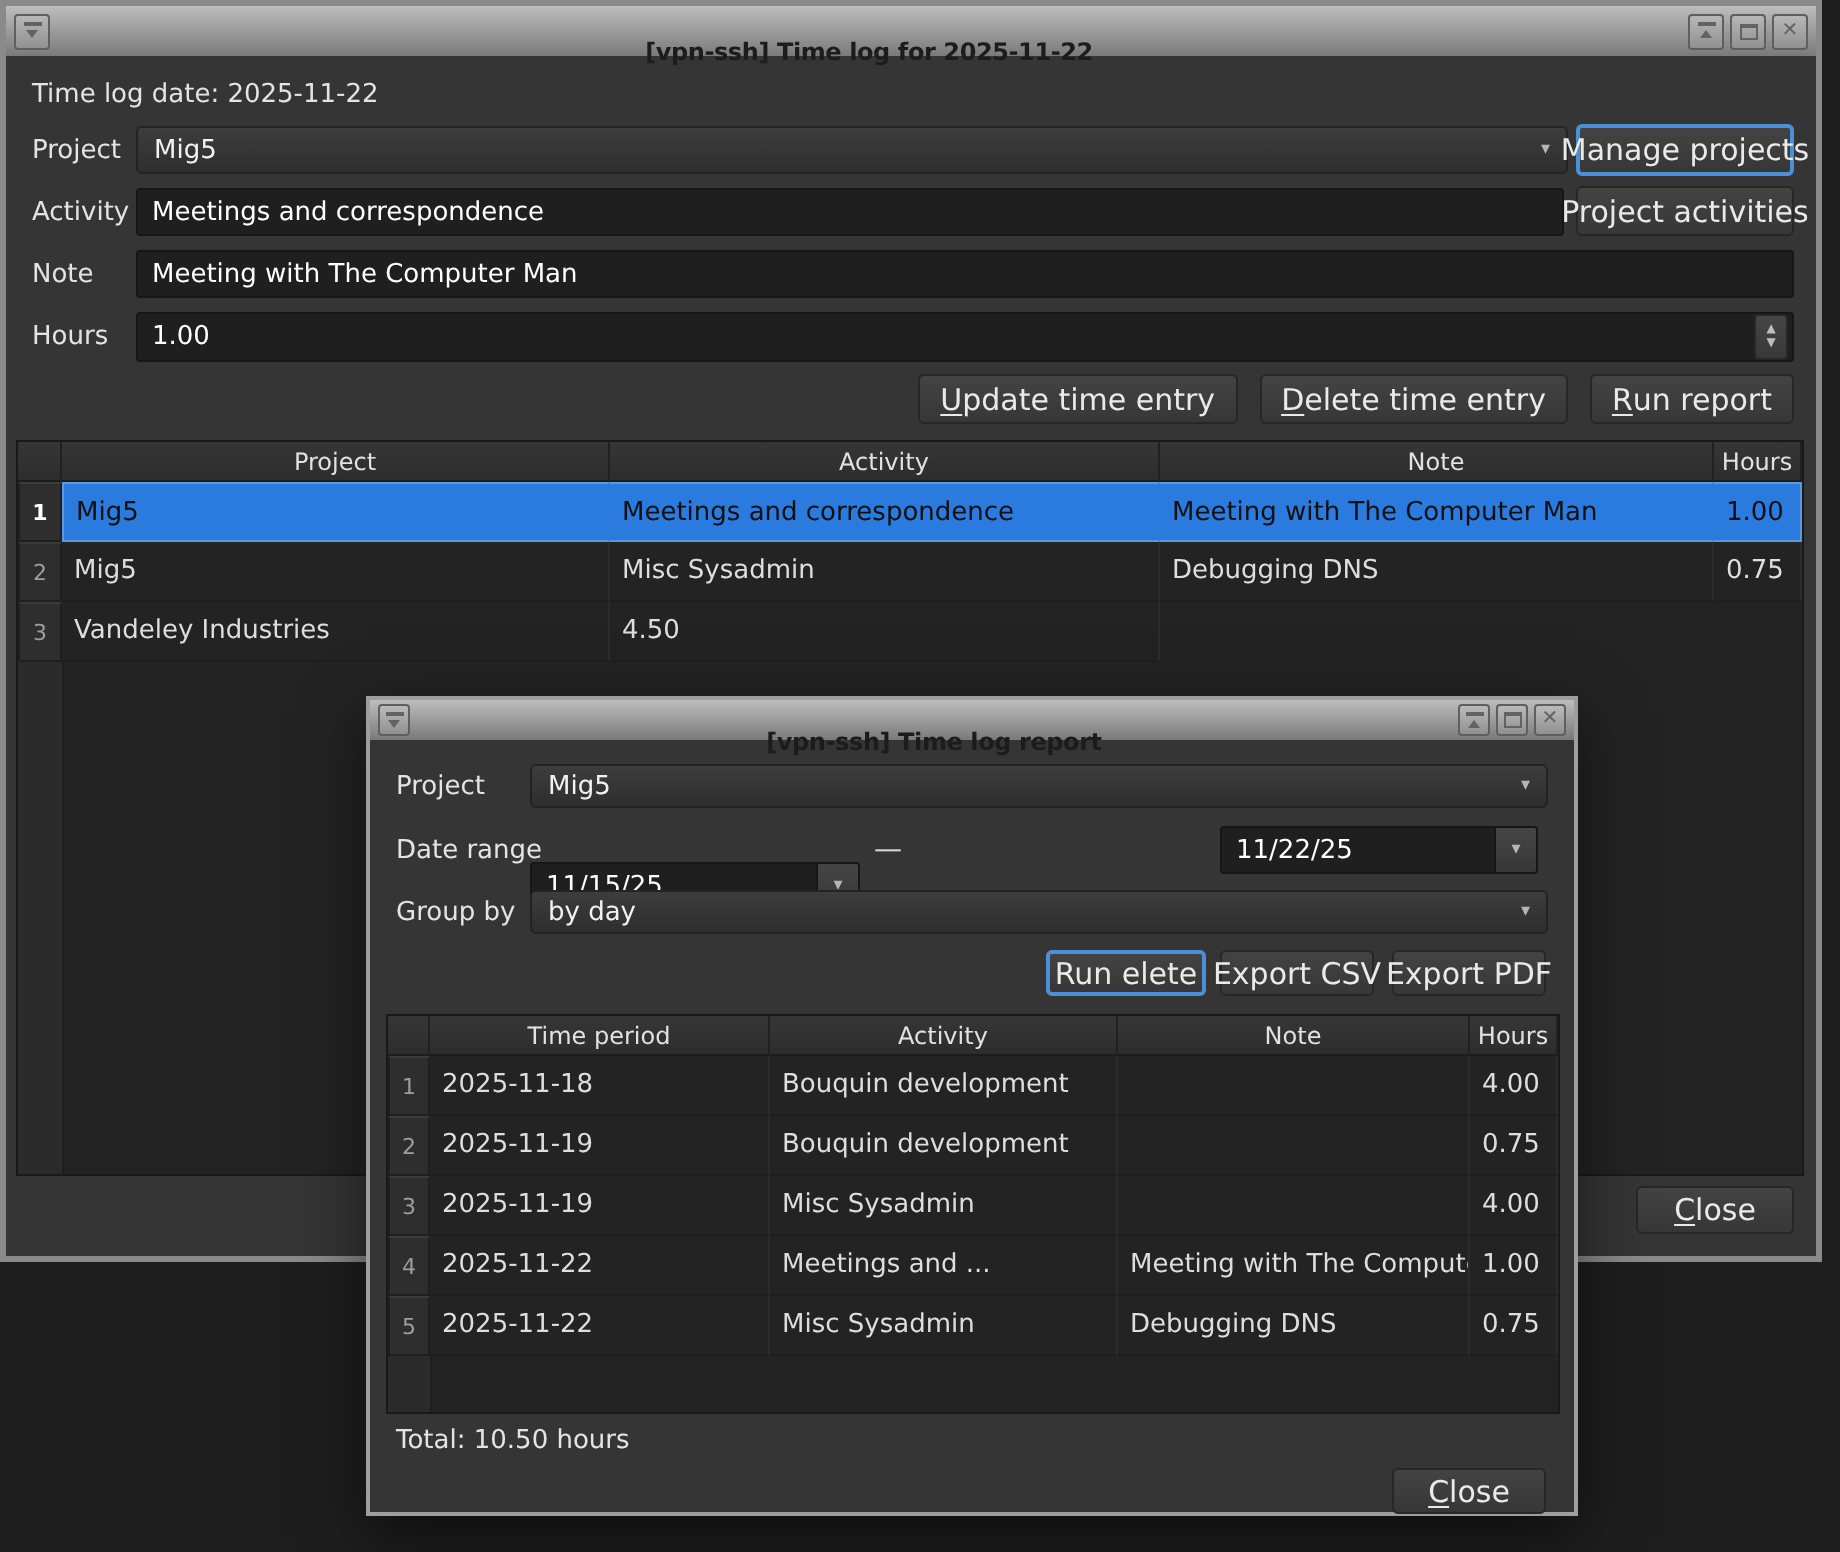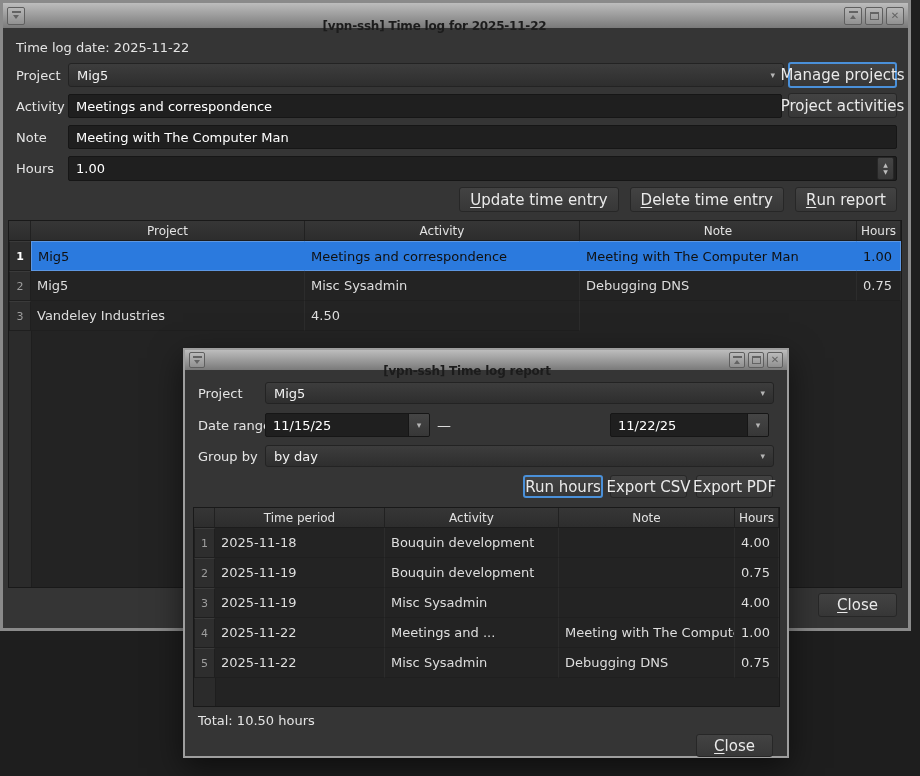--- a/index.html
+++ b/index.html
@@ -197,41 +197,41 @@
         </div>
     </div>
     <div class="content">
       <div class="abs lbl" style="left:13px;top:12px;height:22px;">Project</div>
       <div class="abs combo" style="left:80px;top:12px;width:509px;height:22px;">
         <span>Mig5</span>
         <span class="arrow">▾</span>
       </div>
 
       <div class="abs lbl" style="left:13px;top:43px;height:24px;">Date range</div>
-      <div class="abs picker" style="left:80px;top:43px;width:165px;height:24px;">
+      <div class="abs picker" style="left:80px;top:61px;width:165px;height:24px;">
         <span>11/15/25</span>
         <span class="dbtn">
             <span>▾</span>
           </span>
       </div>
       <div class="abs dash" style="left:252px;top:43px;height:24px;">—</div>
       <div class="abs picker" style="left:425px;top:43px;width:159px;height:24px;">
         <span>11/22/25</span>
         <span class="dbtn">
             <span>▾</span>
           </span>
       </div>
 
       <div class="abs lbl" style="left:13px;top:75px;height:22px;">Group by</div>
       <div class="abs combo" style="left:80px;top:75px;width:509px;height:22px;">
         <span>by day</span>
         <span class="arrow">▾</span>
       </div>
 
-      <div class="abs btn focus" style="left:338px;top:105px;width:80px;height:23px;">Run hours</div>
+      <div class="abs btn focus" style="left:338px;top:105px;width:80px;height:23px;">Run elete</div>
       <div class="abs btn" style="left:425px;top:105px;width:77px;height:23px;">Export CSV</div>
       <div class="abs btn" style="left:511px;top:105px;width:77px;height:23px;">Export PDF</div>
 
       <div class="abs ttable rt" style="left:8px;top:137px;width:587px;height:200px;">
         <div class="gutter-fill"></div>
       <div class="trow thead">
             <div class="th"></div>
             <div class="th">Time period</div>
             <div class="th">Activity</div>
             <div class="th">Note</div>

